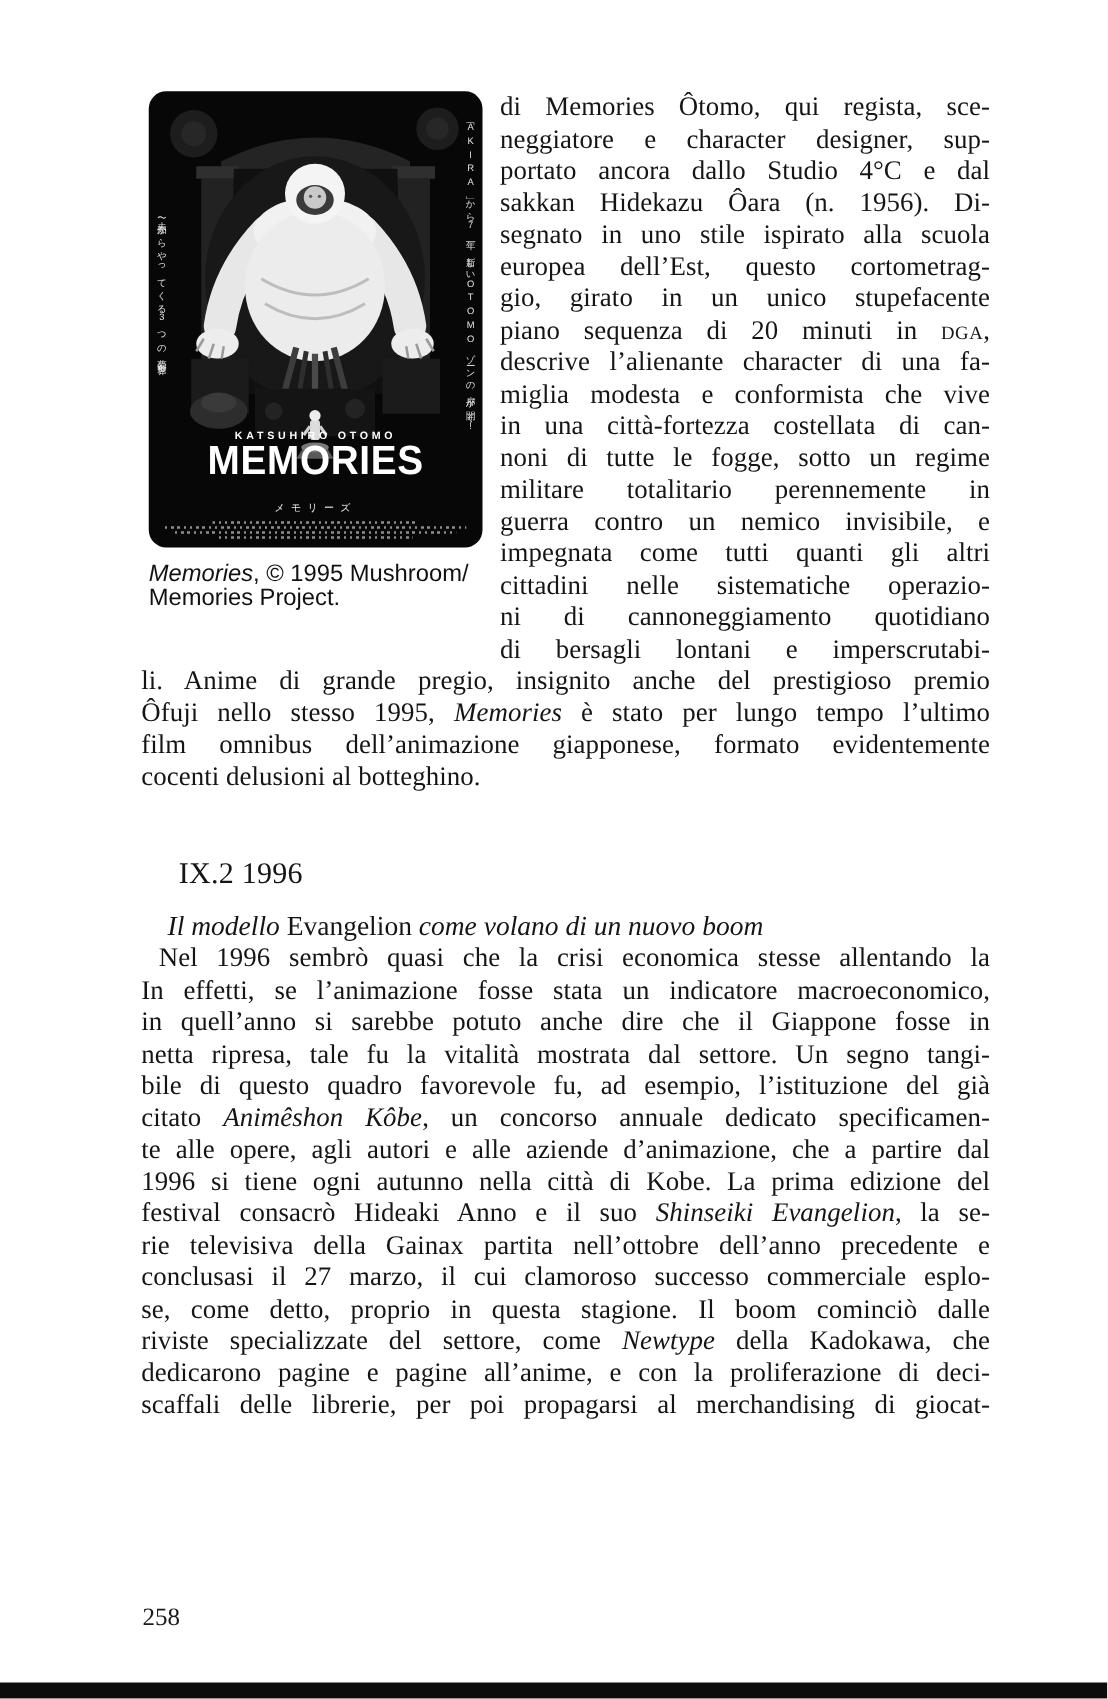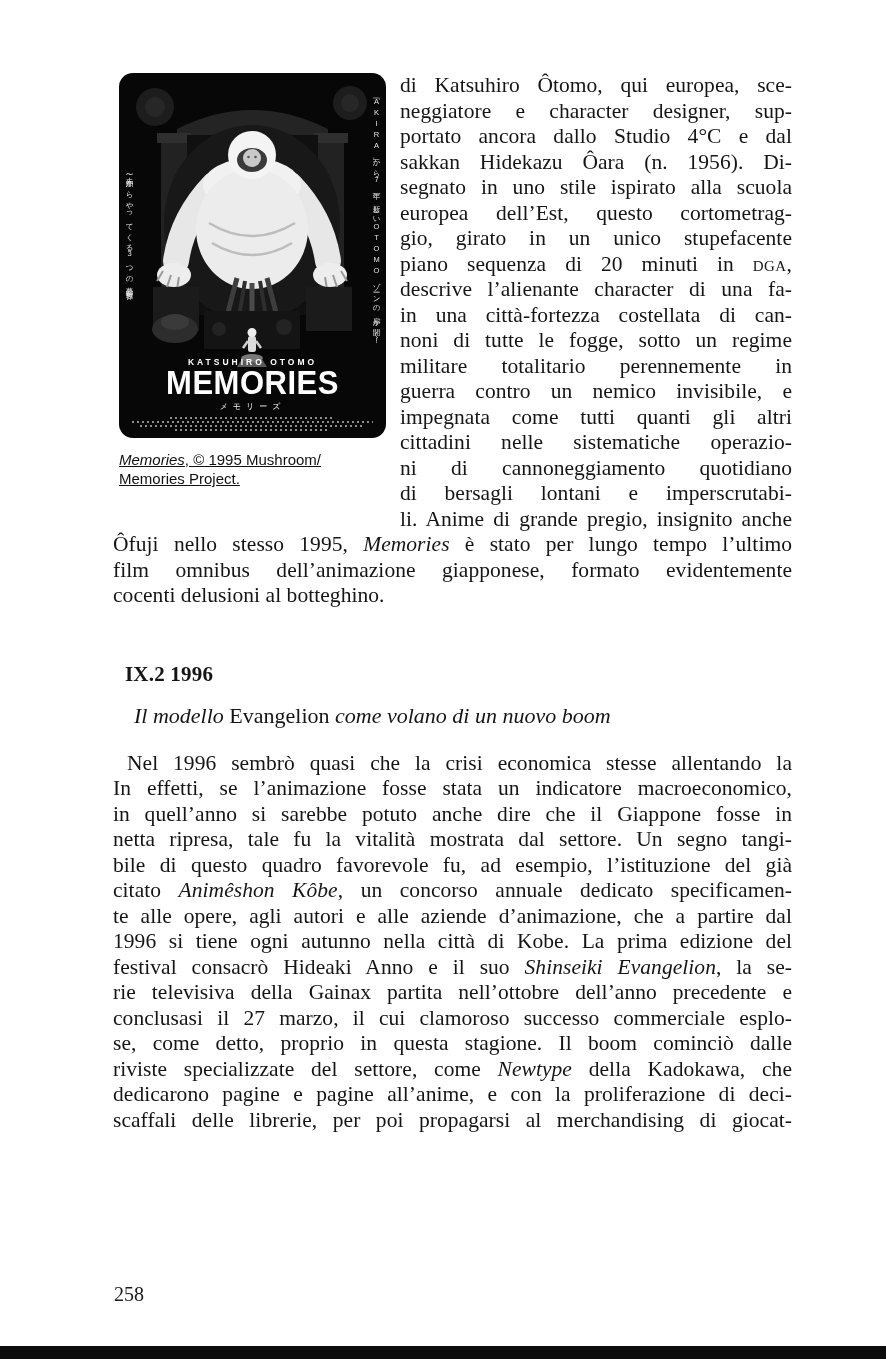--- a/index.html
+++ b/index.html
@@ -74,52 +74,51 @@
   .poster-title {
     font-size: 31px;
     font-weight: bold;
     line-height: 32px;
     letter-spacing: 0.5px;
     transform: scaleY(1.05);
   }
   .poster-kana {
     font-size: 8px;
     letter-spacing: 5px;
-    margin-top: 2px;
+    margin-top: 16px;
     color: #f0f0f0;
   }
   .poster-credits { margin-top: 5px; }
   .credit-row {
     height: 2px;
     margin: 2px auto;
     background: repeating-linear-gradient(90deg, #8d8d8d 0 2px, transparent 2px 5px);
   }
   .cr1 { width: 62%; } .cr2 { width: 90%; } .cr3 { width: 84%; } .cr4 { width: 58%; }
   figcaption.caption {
     margin: 12px 0 0 0;
     font-family: "Liberation Sans", sans-serif;
-    font-size: 15px;
+    font-size: 19px;
     color: #111111;
-    text-decoration: underline;
   }
   .cap-line { line-height: 19px; height: 19px; text-align: left; }
   
   h2.section-heading {
-    margin: 52px 0 0 12px;
-    font-size: 21px;
+    margin: 52px 0 0 30px;
+    font-size: 24px;
     line-height: 26px;
-    font-weight: bold;
+    font-weight: normal;
     letter-spacing: 0.2px;
   }
   .section-subtitle {
     margin: 16px 0 0 21px;
     font-size: 22px;
     line-height: 26px;
   }
-  .p2 { margin-top: 22px; }
+  .p2 { }
   
   .pagenum {
     position: absolute;
     left: 114px;
     top: 1282px;
     font-size: 20px;
     line-height: 24px;
     color: #1a1a1a;
   }
   .scan-bar {
@@ -207,29 +206,30 @@
             </div>
           </div>
         </div>
         <figcaption class="caption">
             <div class="cap-line"><i>Memories</i>, © 1995 Mushroom/</div>
             <div class="cap-line">Memories Project.</div>
           </figcaption>
       </figure>
 
       <div class="lines">
-          <div class="line">di Katsuhiro Ôtomo, qui europea, sce-</div>
+          <div class="line">di Memories Ôtomo, qui regista, sce-</div>
           <div class="line">neggiatore e character designer, sup-</div>
           <div class="line">portato ancora dallo Studio 4°C e dal</div>
           <div class="line">sakkan Hidekazu Ôara (n. 1956). Di-</div>
           <div class="line">segnato in uno stile ispirato alla scuola</div>
           <div class="line">europea dell’Est, questo cortometrag-</div>
           <div class="line">gio, girato in un unico stupefacente</div>
           <div class="line">piano sequenza di 20 minuti in <span class="sc">dga</span>,</div>
           <div class="line">descrive l’alienante character di una fa-</div>
+          <div class="line">miglia modesta e conformista che vive</div>
           <div class="line">in una città-fortezza costellata di can-</div>
           <div class="line">noni di tutte le fogge, sotto un regime</div>
           <div class="line">militare totalitario perennemente in</div>
           <div class="line">guerra contro un nemico invisibile, e</div>
           <div class="line">impegnata come tutti quanti gli altri</div>
           <div class="line">cittadini nelle sistematiche operazio-</div>
           <div class="line">ni di cannoneggiamento quotidiano</div>
           <div class="line">di bersagli lontani e imperscrutabi-</div>
         </div>
       <div class="lines nolast">

